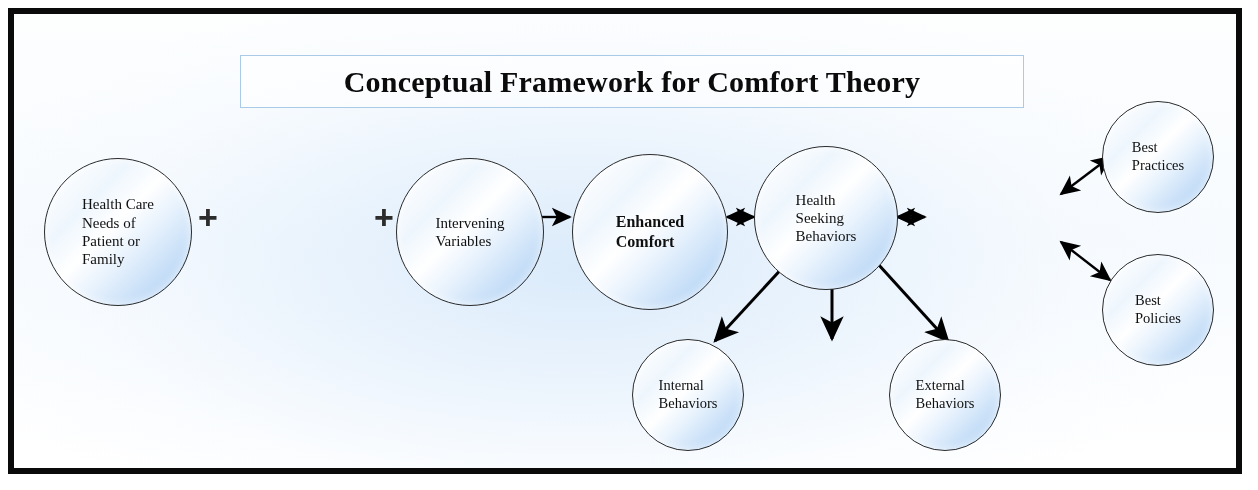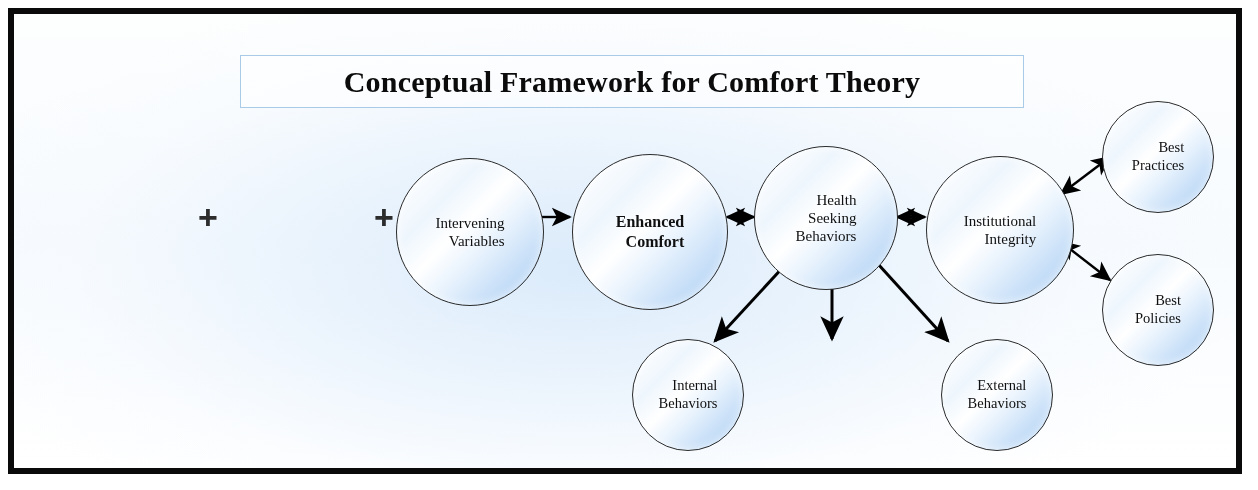--- a/index.html
+++ b/index.html
@@ -67,21 +67,21 @@
 
   
   .node {
     position: absolute;
     border-radius: 50%;
     border: 1.3px solid #2b2b2b;
     box-sizing: border-box;
     display: flex;
     align-items: center;
     justify-content: center;
-    text-align: right;
+    text-align: left;
     background:
       linear-gradient(135deg,
         #ffffff 0%,
         #fbfdff 12%,
         #eef6fd 30%,
         #ffffff 46%,
         #e9f3fd 60%,
         #c9e0f8 78%,
         #a7cdf2 100%);
     box-shadow: inset 0 0 10px rgba(255,255,255,0.75);
@@ -150,20 +150,23 @@
 
         <line x1="1047" y1="228" x2="1096" y2="266" stroke="#000" stroke-width="2.4" marker-end="url(#ah)" marker-start="url(#ah-start)"></line>
 
         <line x1="772" y1="250" x2="701" y2="327" stroke="#000" stroke-width="3" marker-end="url(#ah)"></line>
 
         <line x1="818" y1="264" x2="818" y2="325" stroke="#000" stroke-width="3" marker-end="url(#ah)"></line>
 
         <line x1="864" y1="250" x2="934" y2="327" stroke="#000" stroke-width="3" marker-end="url(#ah)"></line>
       </svg>
 
+      <div class="node" style="left:30px; top:144px; width:148px; height:148px;">
+        <span class="node-label">Health Care<br>Needs of<br>Patient or<br>Family</span>
+      </div>
 
       <div class="plus" style="left:184px; top:186px;">
         <span>+</span>
       </div>
 
 
       <div class="plus" style="left:360px; top:186px;">
         <span>+</span>
       </div>
 
@@ -172,36 +175,33 @@
       </div>
 
       <div class="node" style="left:558px; top:140px; width:156px; height:156px;">
         <span class="node-label bold">Enhanced<br>Comfort</span>
       </div>
 
       <div class="node" style="left:740px; top:132px; width:144px; height:144px;">
         <span class="node-label">Health<br>Seeking<br>Behaviors</span>
       </div>
 
-      <div class="node" style="left:912px; top:142px; width:148px; height:148px;">
-        <span class="node-label">Institutional<br>Integrity</span>
-      </div>
 
       <div class="node" style="left:1088px; top:87px; width:112px; height:112px;">
         <span class="node-label small">Best<br>Practices</span>
       </div>
 
       <div class="node" style="left:1088px; top:240px; width:112px; height:112px;">
         <span class="node-label small">Best<br>Policies</span>
       </div>
 
       <div class="node" style="left:618px; top:325px; width:112px; height:112px;">
         <span class="node-label small">Internal<br>Behaviors</span>
       </div>
 
 
-      <div class="node" style="left:927px; top:325px; width:112px; height:112px;">
+      <div class="node" style="left:875px; top:325px; width:112px; height:112px;">
         <span class="node-label small">External<br>Behaviors</span>
       </div>
 
     </div>
   </div>
 </div>
 
 </body></html>

